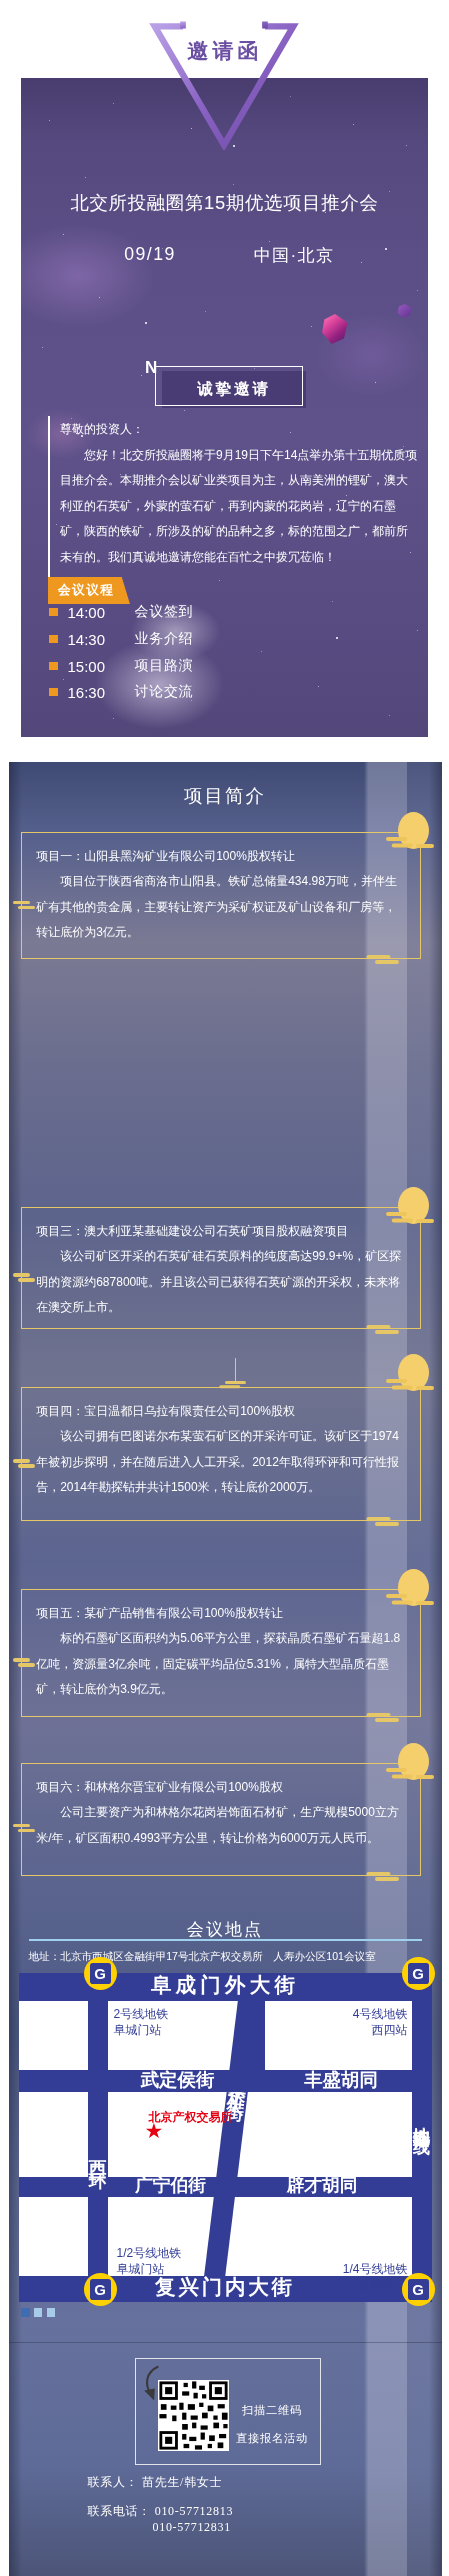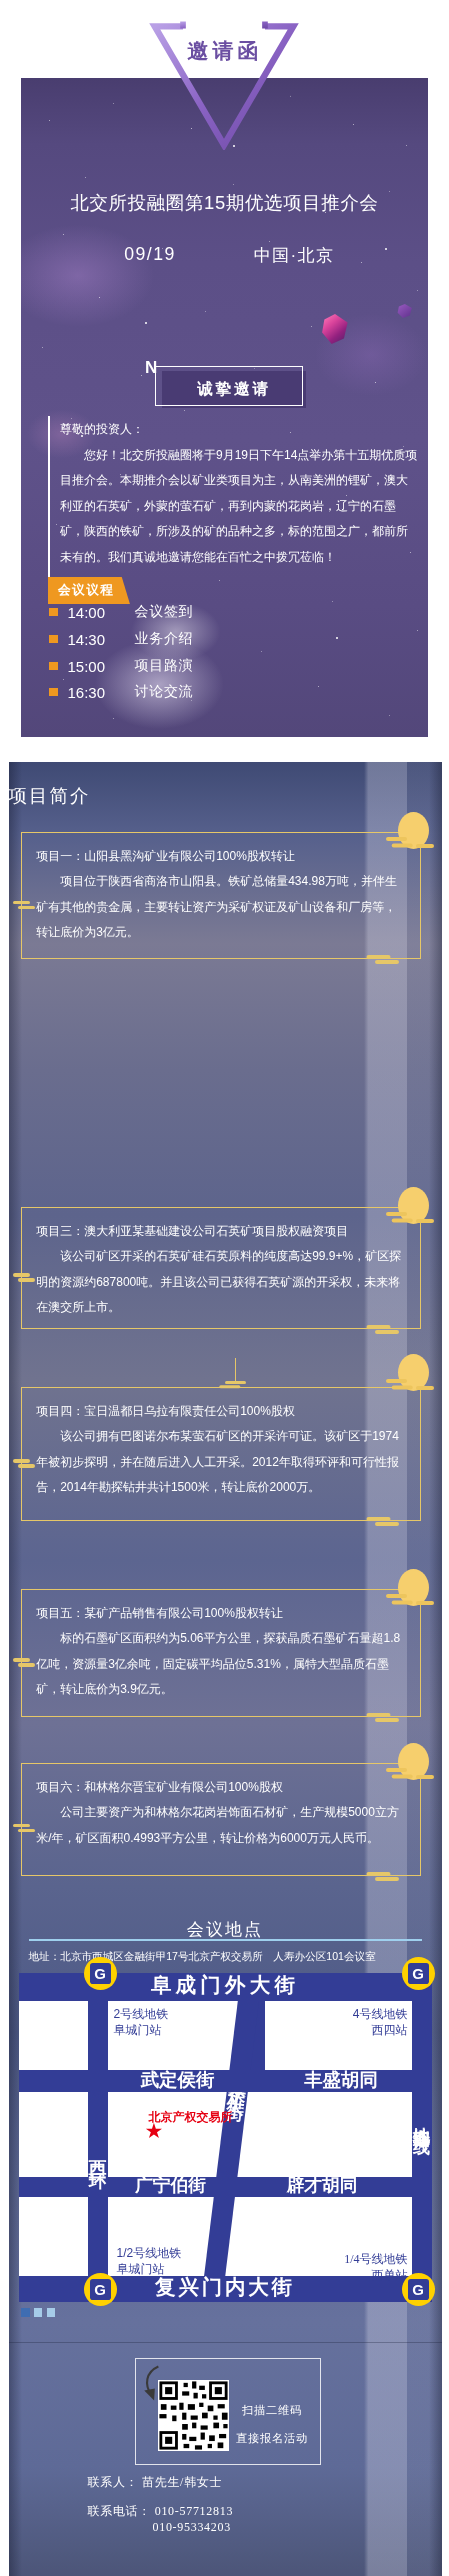--- a/index.html
+++ b/index.html
@@ -69,21 +69,21 @@
   .agenda-item{position:absolute;left:28px;display:flex;align-items:center;color:#fff;}
   .agenda-item .bullet{width:8.5px;height:8.5px;background:#ef9820;margin-right:10px;}
   .agenda-item .time{font-size:15px;width:47px;}
   .agenda-item .albl{font-size:14px;margin-left:20px;letter-spacing:0.7px;}
   
   .sec-main{position:absolute;left:8.5px;top:762px;width:433px;height:1814px;z-index:1;
     background:
       linear-gradient(90deg,rgba(18,22,42,.38) 0,rgba(18,22,42,0) 3%,rgba(18,22,42,0) 97%,rgba(18,22,42,.38) 100%),
       linear-gradient(90deg,transparent 0 82%,rgba(226,226,240,.30) 83% 92%,rgba(160,165,190,.14) 92% 100%),
       linear-gradient(180deg,#3f4a74 0%,#56608c 4%,#7b7a94 10%,#6a6d8e 17%,#5d648c 25%,#70738f 34%,#5c6590 44%,#6e7195 53%,#5a648e 62%,#4e5a86 70%,#5f6a95 78%,#66719d 86%,#5e6a97 94%,#4c5578 100%);}
-  .proj-title{position:absolute;left:0;right:0;top:21px;text-align:left;color:#fff;
+  .proj-title{position:absolute;left:0;right:0;top:21px;text-align:center;color:#fff;
     font-size:18.4px;letter-spacing:2.1px;}
   .pbox{position:absolute;left:12.7px;width:400px;border:0.7px solid #e6c768;
     padding:8.5px 14px;box-sizing:border-box;color:#fff;}
   .pbox .ph{font-size:12px;line-height:1.5;margin:5.7px 0 4.2px;}
   .pbox .pb{font-size:12px;line-height:2.1;text-indent:2em;}
   .moon{position:absolute;width:31px;height:37px;background:#f6cf6d;border-radius:50%;
     right:-8.5px;top:-21px;}
   .moon::before{content:"";position:absolute;left:-11.3px;bottom:8.5px;width:21px;height:3.5px;
     border-radius:2.1px;background:#edc55d;box-shadow:5.7px 6.4px 0 #edc55d;}
   .moon::after{content:"";position:absolute;right:-5.7px;bottom:1.4px;width:18.4px;height:3.5px;
@@ -122,21 +122,21 @@
   .lbl-diag{position:absolute;left:0;top:71px;width:21px;height:170px;writing-mode:vertical-lr;
     color:#fff;font-size:17.7px;font-weight:bold;letter-spacing:6.4px;display:flex;align-items:center;}
   .lbl-vleft{position:absolute;left:69px;top:173px;width:20px;height:92px;writing-mode:vertical-lr;
     color:#fff;font-size:17.7px;font-weight:bold;letter-spacing:6.4px;z-index:4;display:flex;align-items:center;}
   .lbl-vright{position:absolute;left:393px;top:140px;width:20px;height:131px;writing-mode:vertical-lr;
     color:#fff;font-size:17px;font-weight:bold;letter-spacing:2.8px;z-index:4;display:flex;align-items:center;}
   .sta{position:absolute;color:#333d96;font-size:12px;line-height:1.35;z-index:4;}
   .sta-tl{left:95px;top:33px;}
   .sta-tr{right:24px;top:33px;text-align:right;}
   .sta-bl{left:98px;top:272px;}
-  .sta-br{right:24px;top:278px;text-align:right;font-family:Liberation Serif, serif;}
+  .sta-br{right:24px;top:288px;text-align:center;}
   .venue-red{position:absolute;left:103px;top:136px;width:138px;text-align:center;
     color:#e60012;font-size:12px;font-weight:bold;z-index:4;}
   .star-red{position:absolute;left:126px;top:146px;color:#e60012;font-size:21px;z-index:4;}
   .subicon{position:absolute;width:33px;height:33px;border-radius:50%;background:#ffd100;
     display:flex;align-items:center;justify-content:center;z-index:6;}
   .subsq{width:21px;height:21px;background:#333d96;border-radius:2.8px;color:#fff;
     font-weight:bold;font-size:15px;display:flex;align-items:center;justify-content:center;}
   .sub-tl{left:65px;top:-15.6px;}  .sub-tr{left:383px;top:-15.6px;}
   .sub-bl{left:65px;top:300px;}  .sub-br{left:383px;top:300px;}
   
@@ -380,18 +380,18 @@
 
     <div class="contact c1">
       <span>联系人：</span>
       <span>苗先生/韩女士</span>
     </div>
     <div class="contact c2">
       <span>联系电话：</span>
       <span>010-57712813</span>
     </div>
     <div class="contact c3">
-      <span>010-95334203</span>
+      <span>010-57712831</span>
     </div>
   </div>
 
 </div>
 
 
 </body></html>

